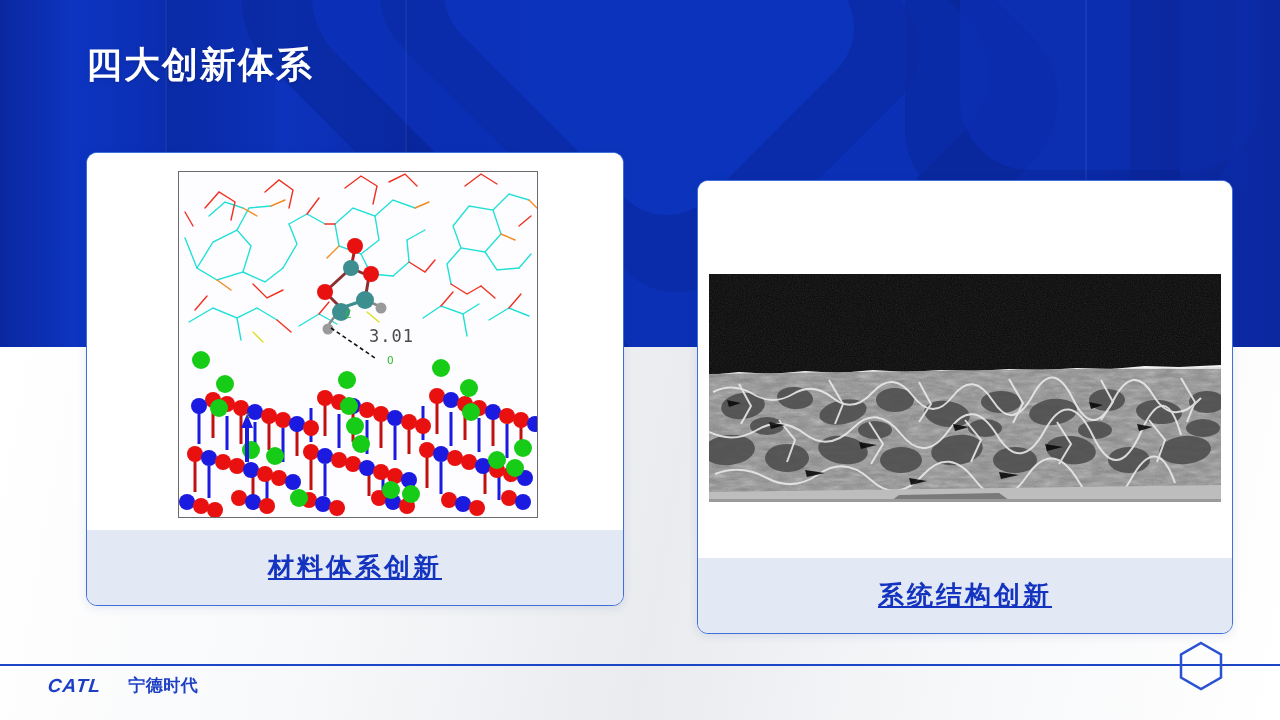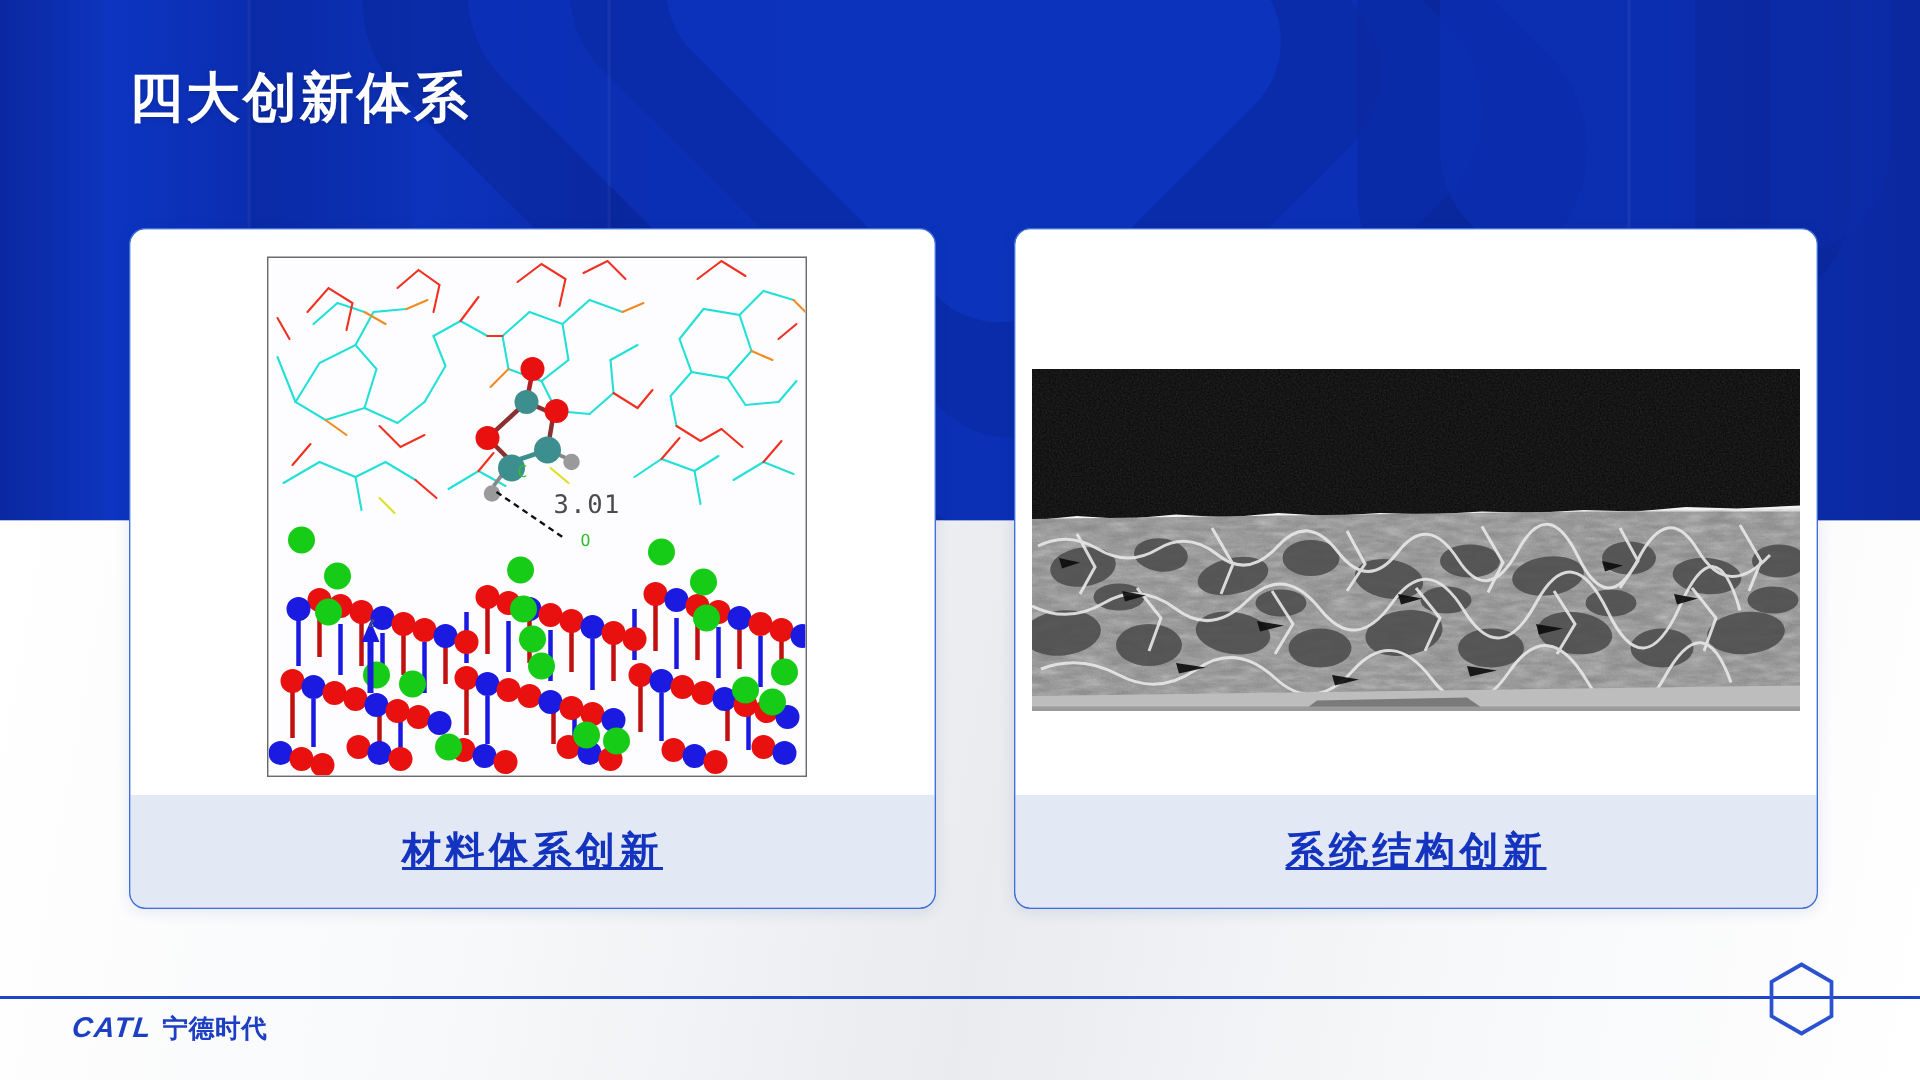--- a/index.html
+++ b/index.html
@@ -55,21 +55,21 @@
 
   
   .card{
     position:absolute;top:152px;height:452px;
     background:#ffffff;border:1px solid #3f6fd8;border-radius:11px;
     box-shadow:0 2px 10px rgba(20,50,140,.10);
     overflow:hidden;
     display:flex;flex-direction:column;
   }
   .card-1{left:86px;width:536px;}
-  .card-2{left:676px;width:534px;}
+  .card-2{left:697px;width:534px;margin-top:28px;}
   .card-media{flex:1;position:relative;display:flex;align-items:center;justify-content:center;background:#ffffff;}
   .card-label{
     height:75px;flex:none;background:#e3e8f5;
     display:flex;align-items:center;justify-content:center;
     color:#1434c0;font-size:26px;font-weight:bold;letter-spacing:3px;text-decoration:underline;
   }
 
   
   .fig-md{
     position:absolute;left:91px;top:18px;width:358px;height:345px;
@@ -88,21 +88,21 @@
     position:absolute;left:1178px;top:641px;width:46px;height:50px;
   }
   .logo{
     position:absolute;left:48px;top:674px;
     display:flex;align-items:center;gap:7px;
   }
   .logo-catl{
     color:#1c3fc4;font-size:19px;font-weight:bold;font-style:italic;
     letter-spacing:1px;transform:skewX(-6deg);
   }
-  .logo-cn{color:#1c3fc4;font-size:17px;font-weight:bold;letter-spacing:.5px;}
+  .logo-cn{color:#1c3fc4;font-size:17px;font-weight:bold;letter-spacing:.5px;margin-left:20px;}
 </style>
 </head>
 <body>
 
 <div class="slide">
 
   <div class="header-band">
     <div class="stripe s1"></div>
     <div class="stripe s2"></div>
     <div class="stripe s3"></div>

